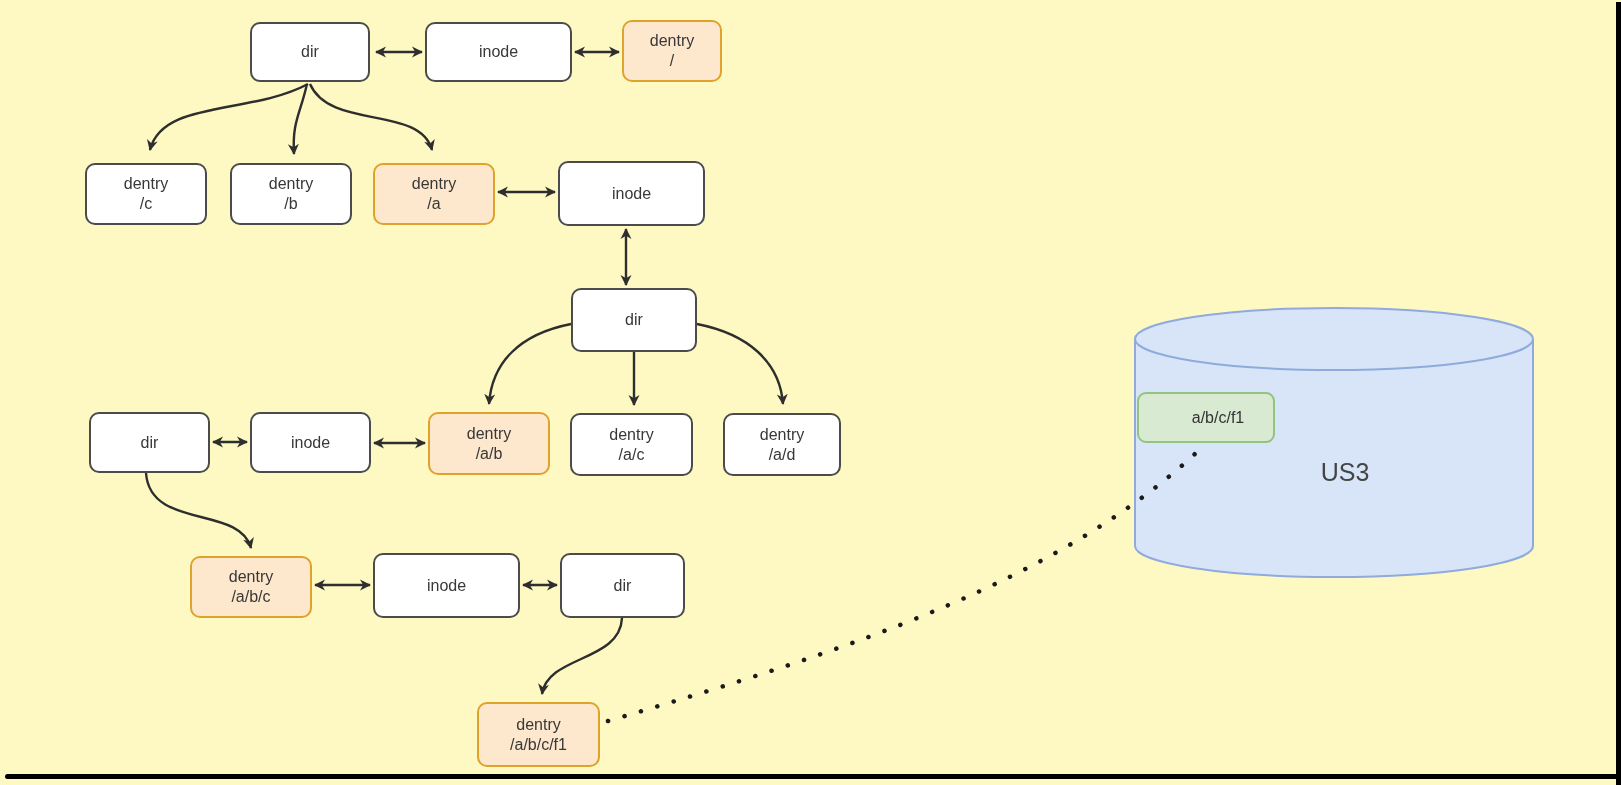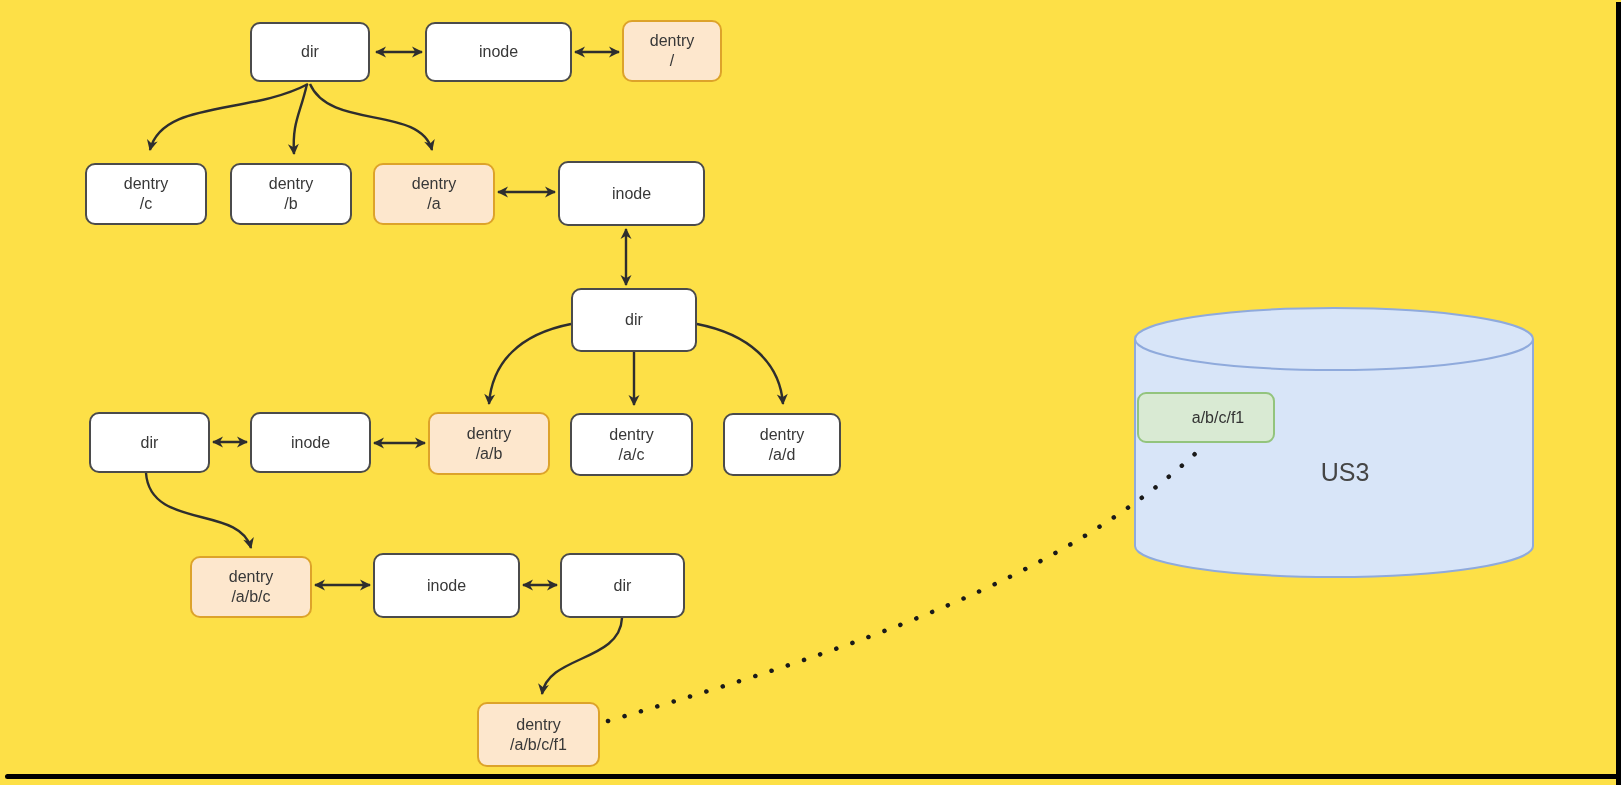--- a/index.html
+++ b/index.html
@@ -1,18 +1,18 @@
 <!DOCTYPE html>
 <html><head>
 <meta charset="utf-8">
 <style>
   html,body { margin:0; padding:0; background:#ffffff; }
   .frame {
     position:relative; width:1621px; height:785px; overflow:hidden;
-    background:#fde047; font-family:"Liberation Sans", sans-serif;
+    background:#fef9c3; font-family:"Liberation Sans", sans-serif;
   }
   svg.layer { position:absolute; left:0; top:0; }
   .node {
     position:absolute; box-sizing:border-box;
     background:#ffffff; border:2px solid #4b4b4b; border-radius:10px;
     display:flex; flex-direction:column; align-items:center; justify-content:center;
     font-size:16px; line-height:20px; color:#383838; text-align:center;
   }
   .node.hl { background:#fde7cd; border-color:#dda32a; }
   .objbox {

